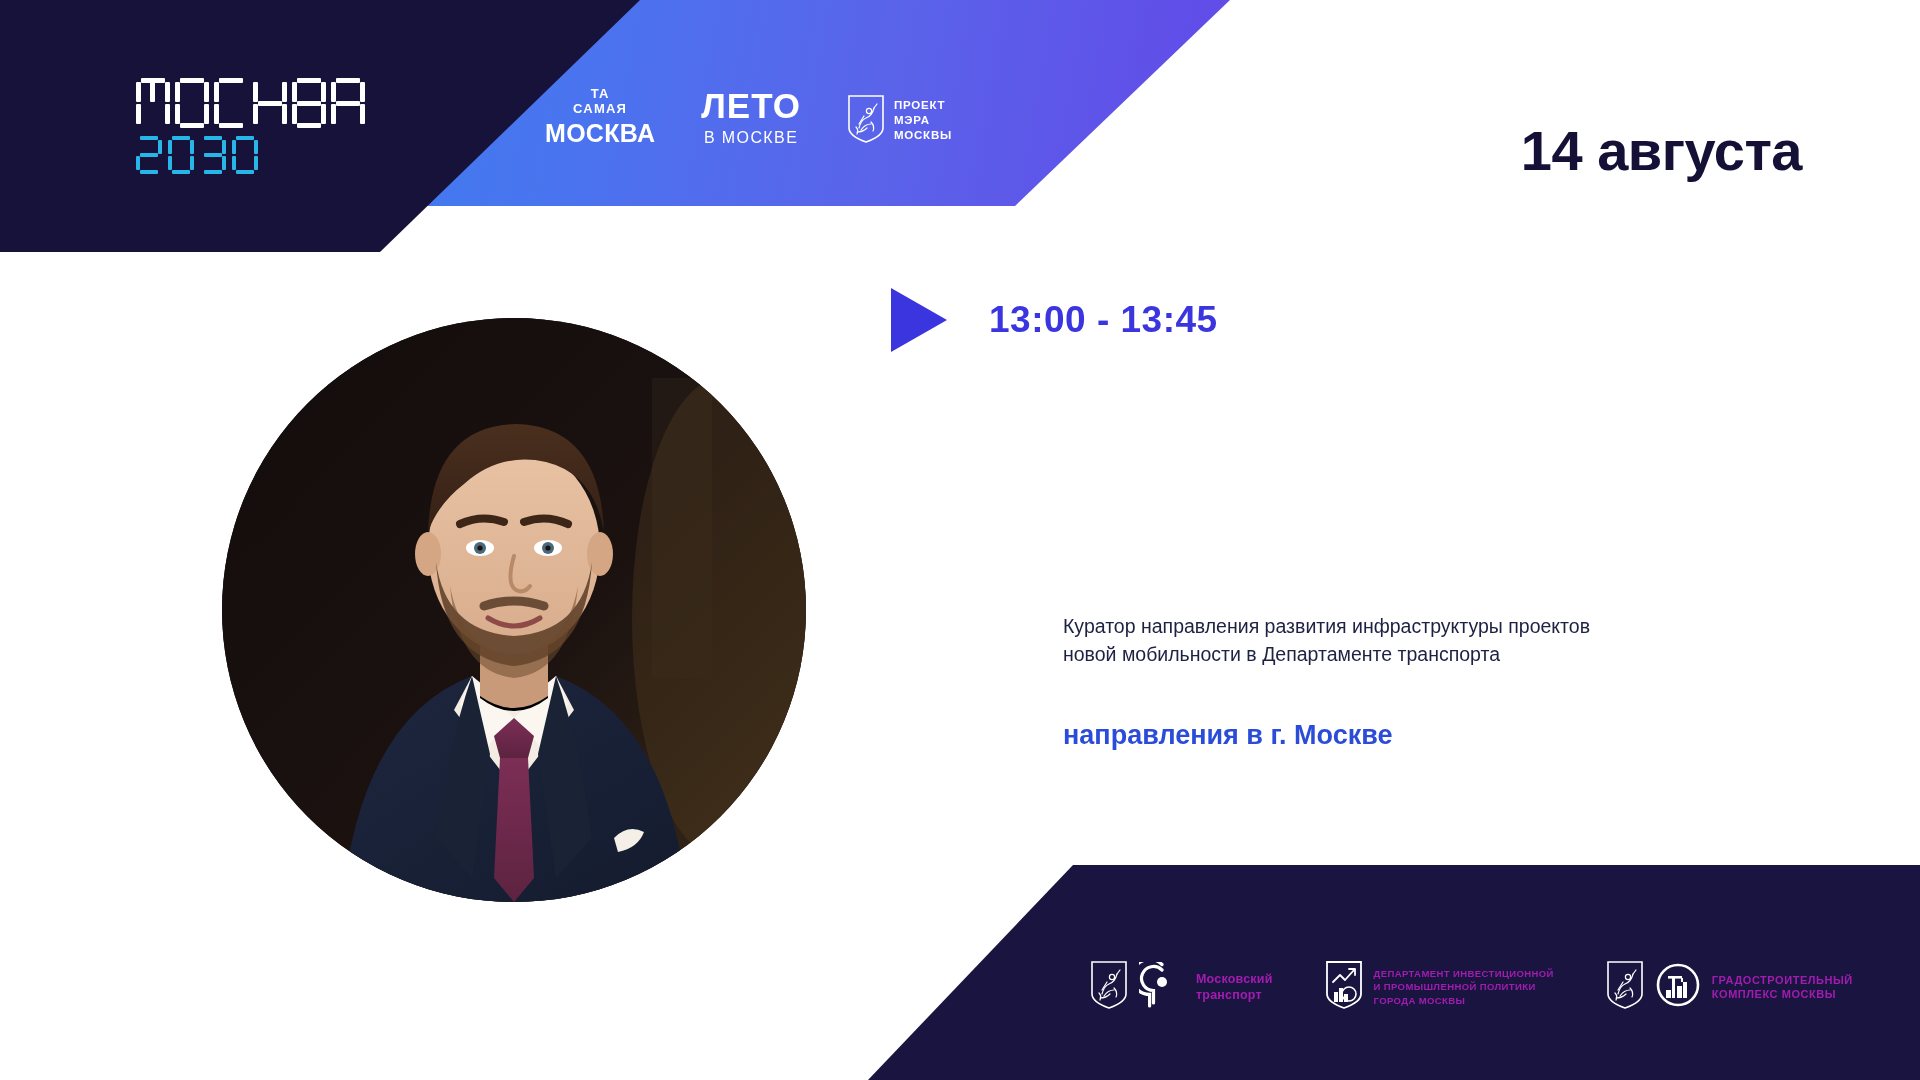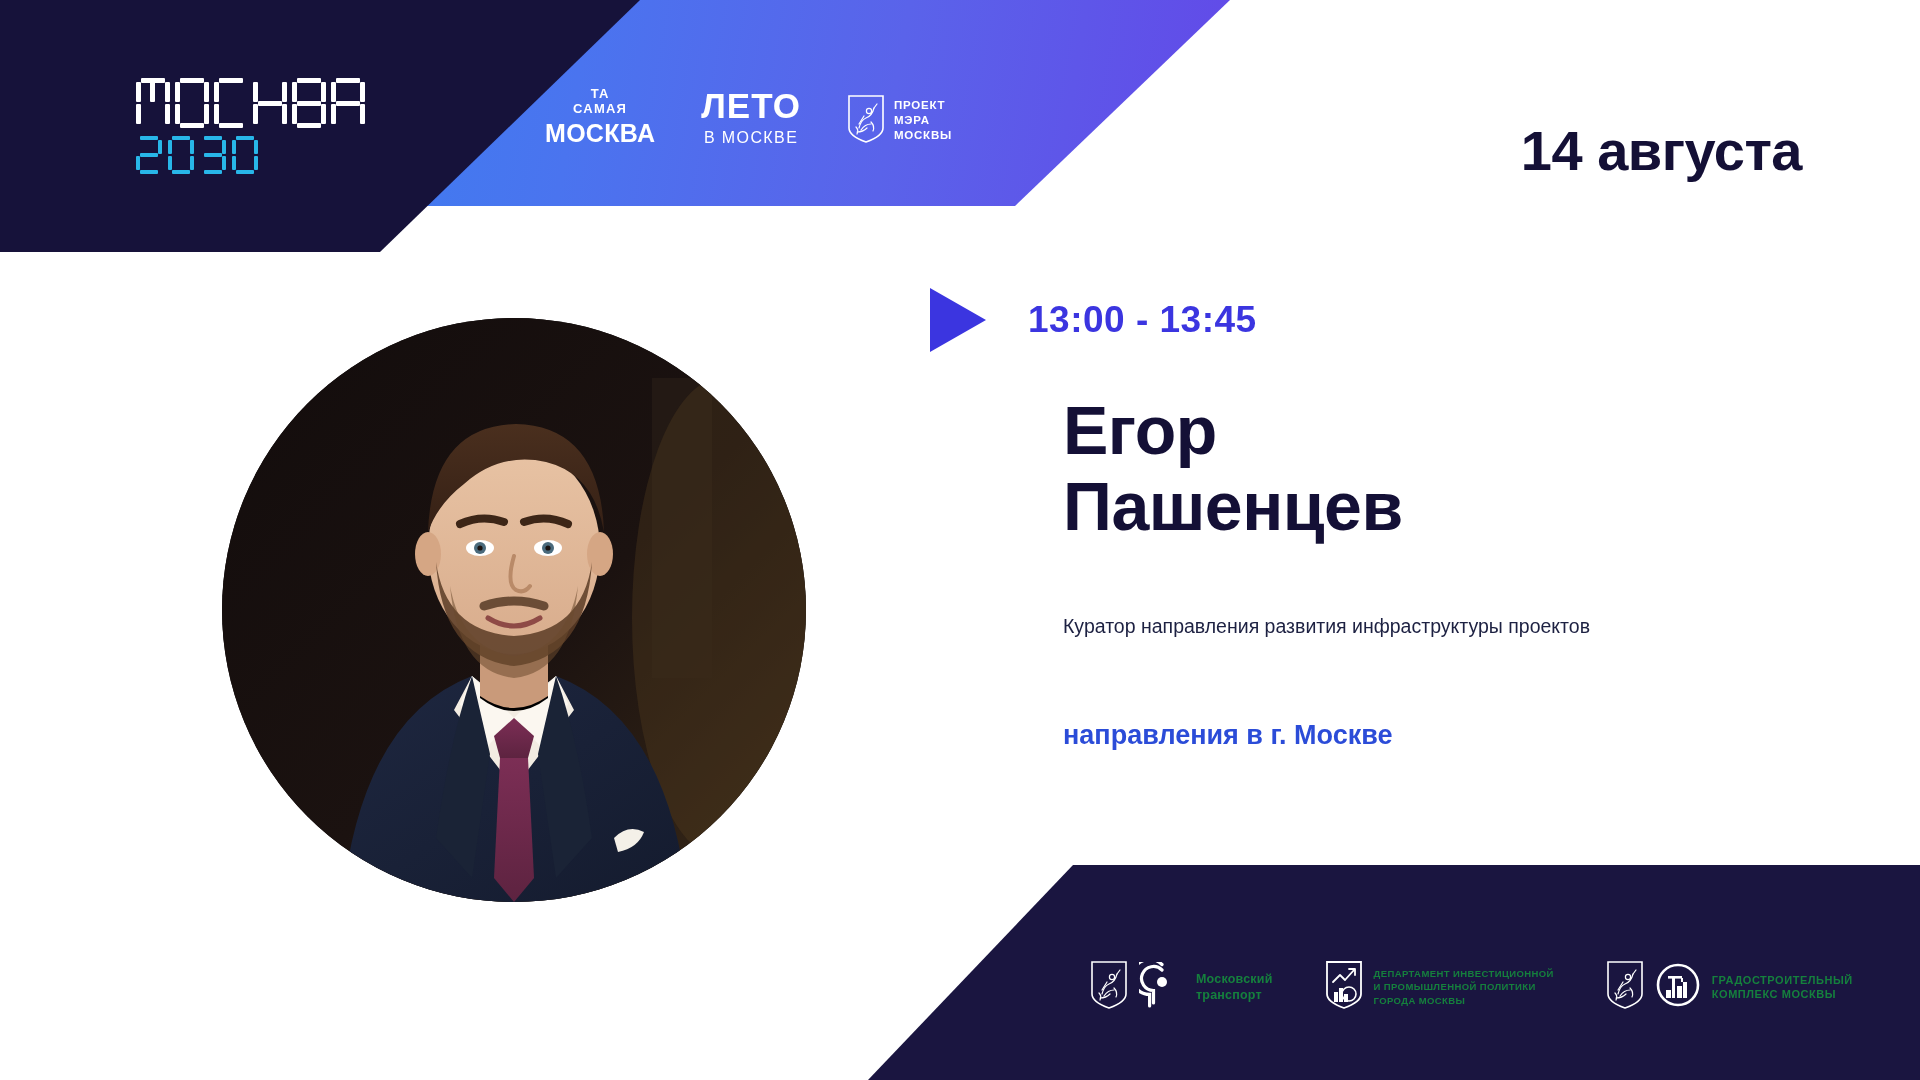--- a/index.html
+++ b/index.html
@@ -133,21 +133,21 @@
     border-radius: 50%;
     overflow: hidden;
     z-index: 4;
     background: #0b0708;
   }
   .portrait svg { display: block; width: 100%; height: 100%; }
 
   
   .time-row {
     position: absolute;
-    left: 930px; top: 288px;
+    left: 891px; top: 288px;
     display: flex;
     align-items: center;
     gap: 42px;
     z-index: 6;
   }
   .play-triangle {
     width: 0; height: 0;
     border-top: 32px solid transparent;
     border-bottom: 32px solid transparent;
     border-left: 56px solid #3b35e0;
@@ -211,21 +211,21 @@
     gap: 52px;
     z-index: 6;
     color: #ffffff;
   }
   .flogo { display: flex; align-items: center; gap: 11px; }
   .flogo-text {
     font-size: 12.5px;
     font-weight: 700;
     line-height: 1.28;
     letter-spacing: 0.2px;
-    color: #15803d;
+    color: #a21caf;
   }
   .flogo-text.caps {
     font-size: 11px;
     letter-spacing: 0.55px;
     text-transform: uppercase;
   }
   .flogo-text.tiny {
     font-size: 9.5px;
     letter-spacing: 0.4px;
     text-transform: uppercase;
@@ -452,27 +452,24 @@
 
       <path d="M262 288 q30 -10 60 0" stroke="#4f331f" stroke-width="9" fill="none" stroke-linecap="round" opacity="0.8"></path>
     </svg>
   </div>
 
   <div class="time-row">
     <span class="play-triangle"></span>
     <span class="time-text">13:00 - 13:45</span>
   </div>
 
-  <div class="speaker-name">
-    <div>Егор</div>
-    <div>Пашенцев</div>
-  </div>
 
   <div class="speaker-role">
     <div>Куратор направления развития инфраструктуры проектов</div>
+    <div>новой мобильности в Департаменте транспорта</div>
   </div>
 
   <div class="talk-title">
     <div>направления в г. Москве</div>
   </div>
 
   <div class="footer-dark"></div>
 
   <div class="footer-logos">
 

